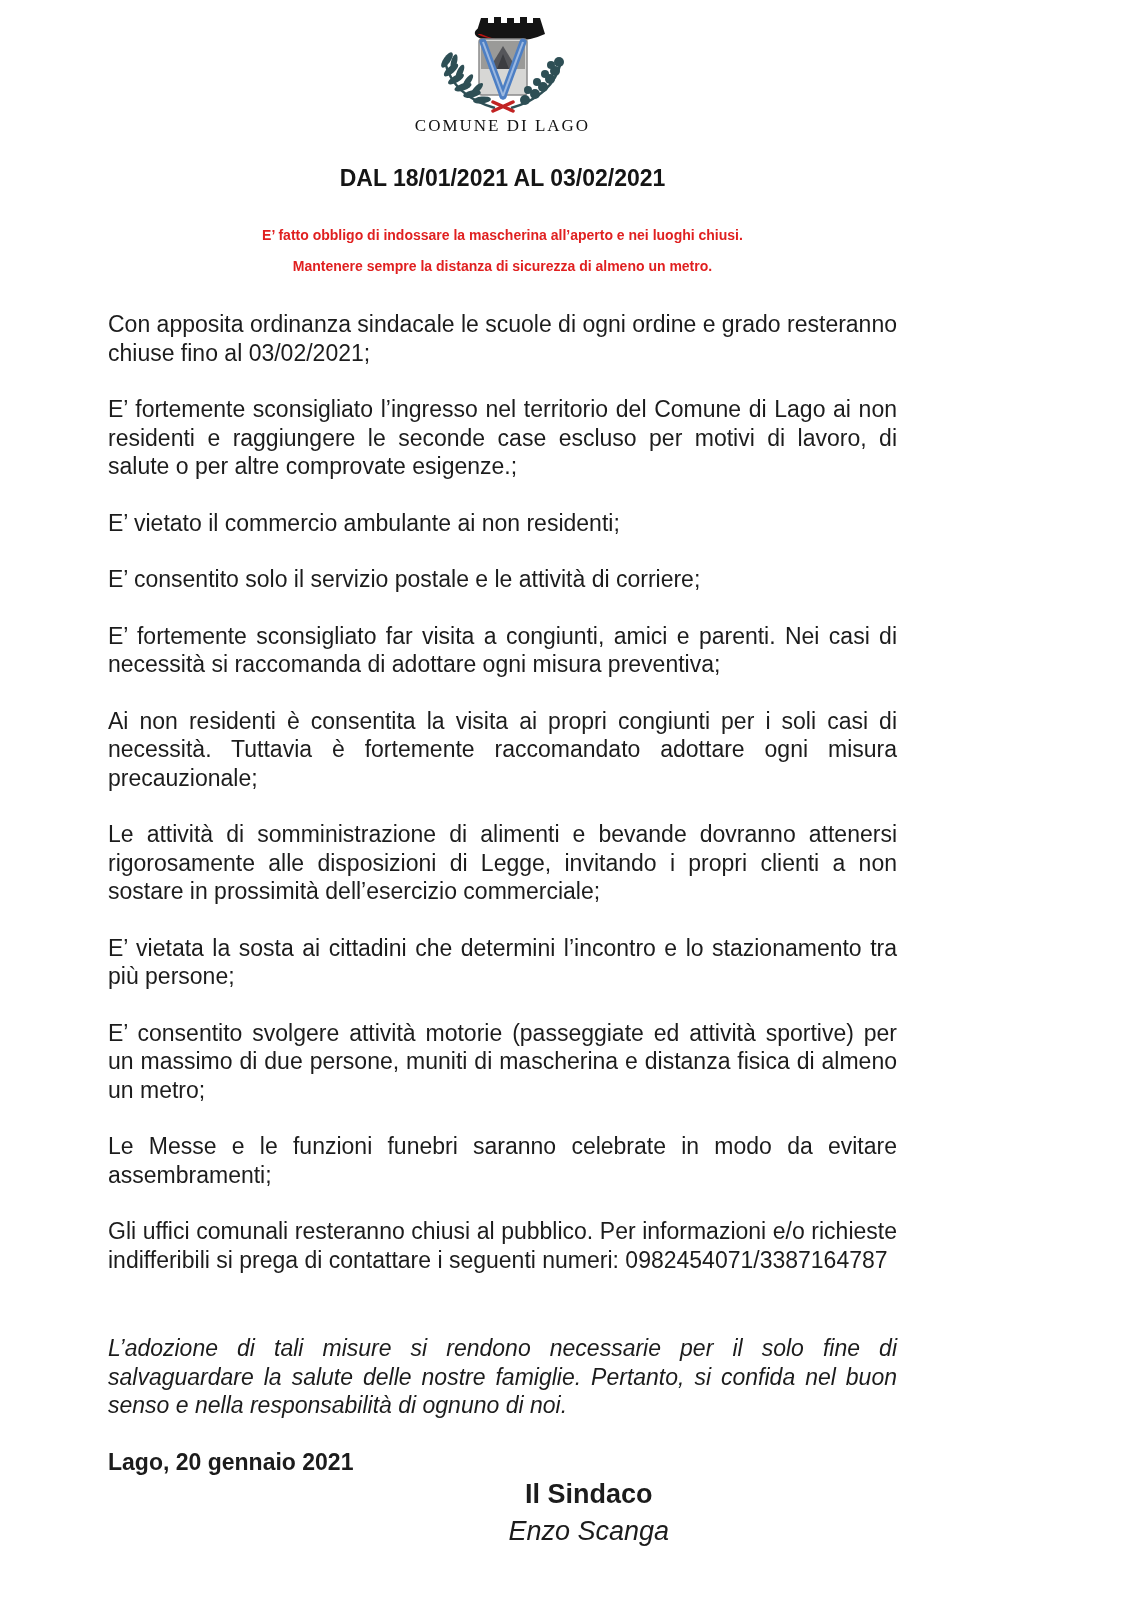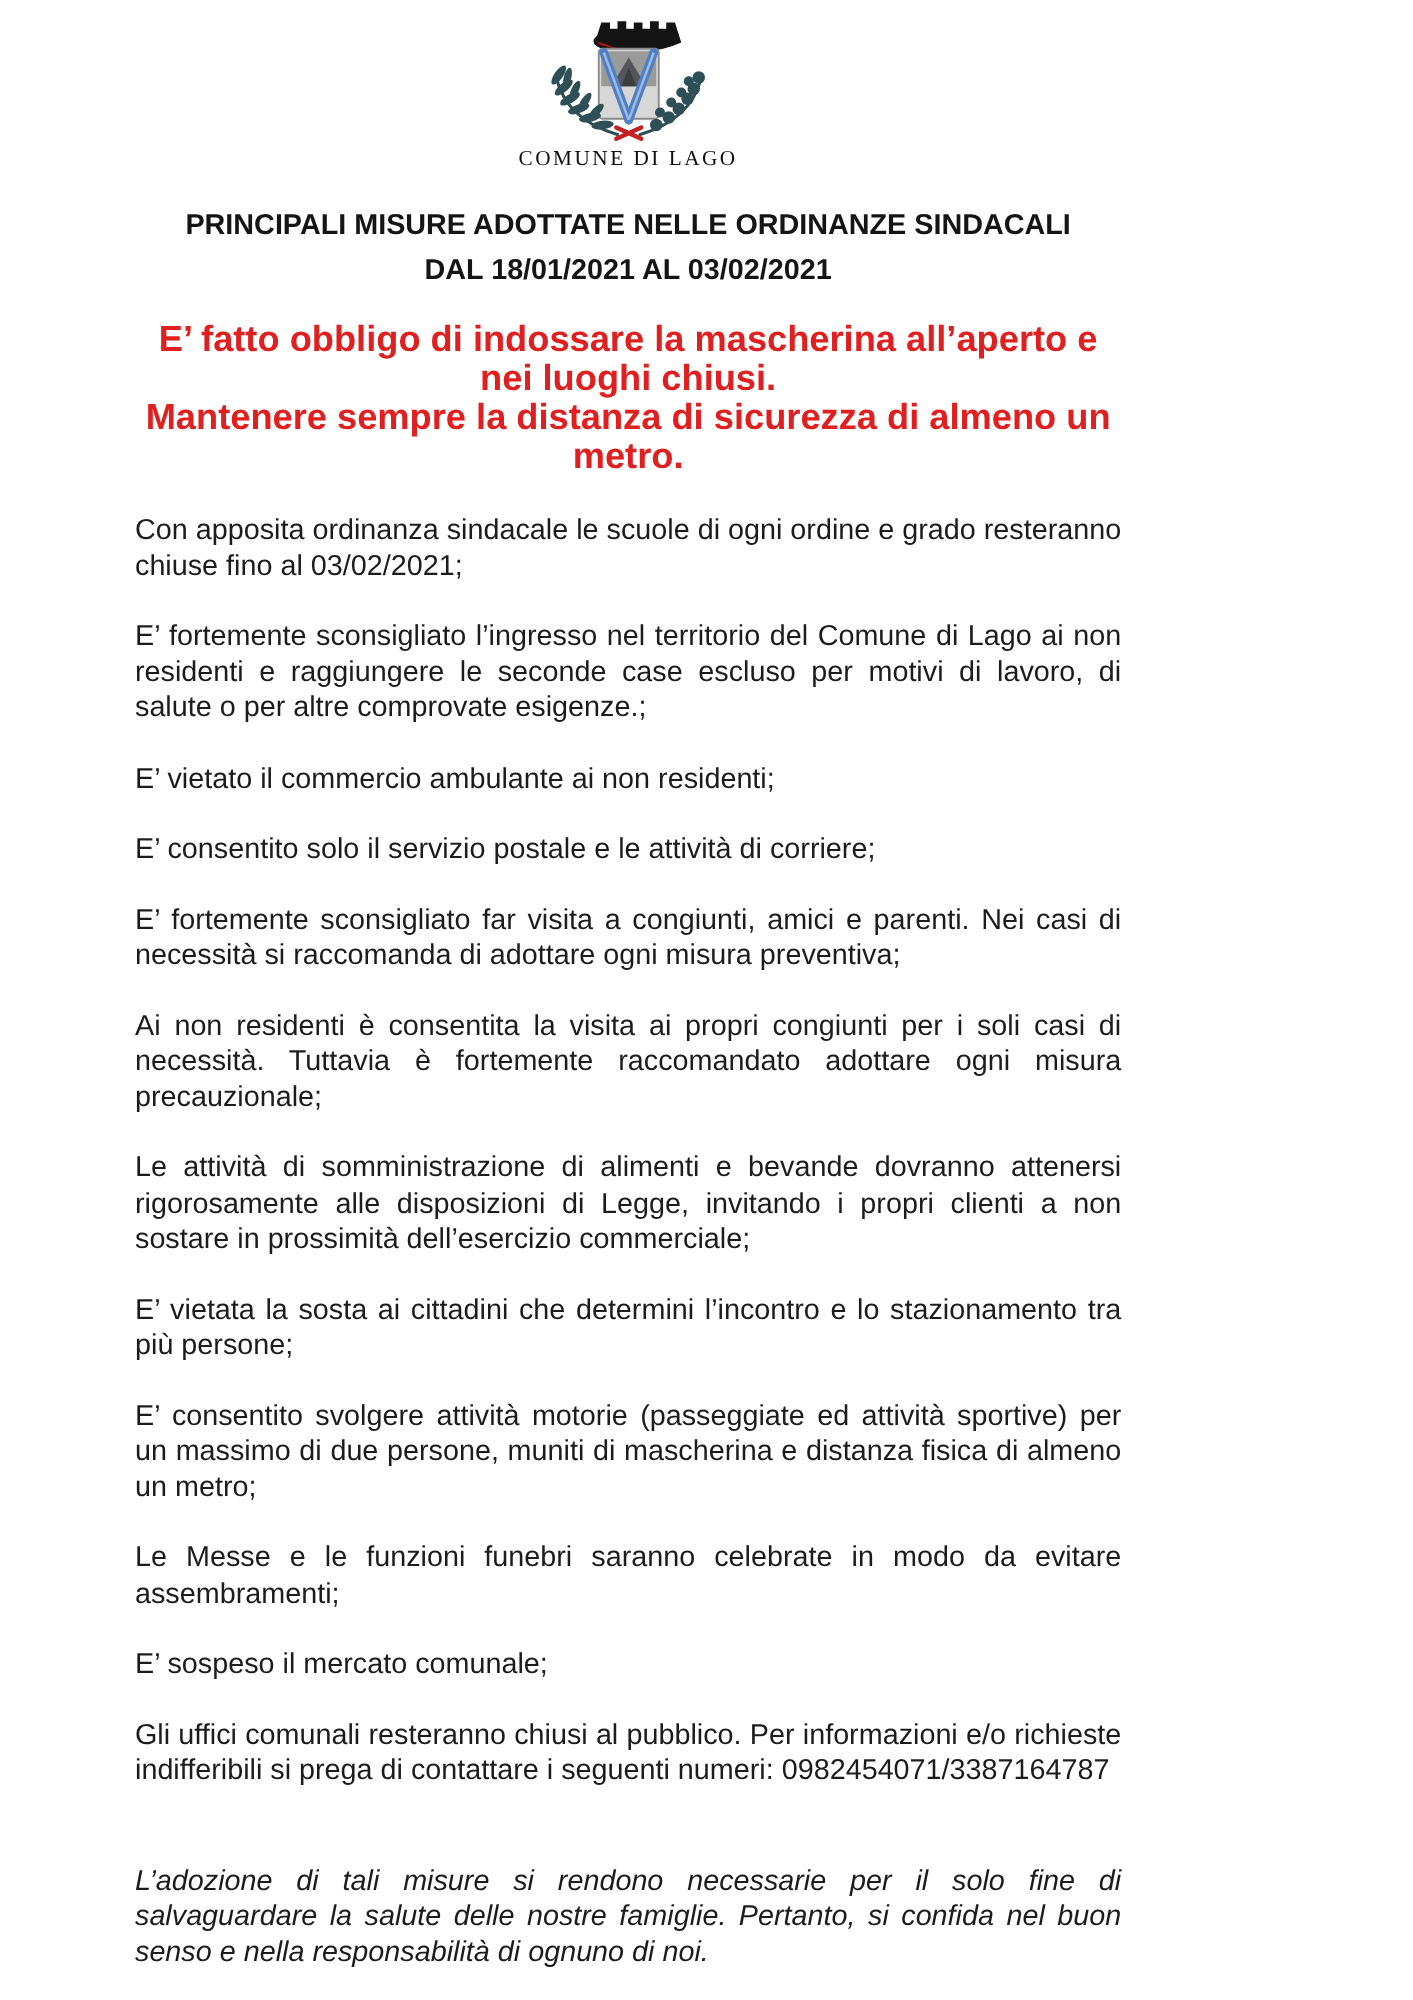--- a/index.html
+++ b/index.html
@@ -33,21 +33,21 @@
     text-align:center;
     font-weight:bold;
     font-size:23px;
     line-height:36px;
     color:#151515;
     margin-top:24px;
   }
   .notice{
     text-align:center;
     font-weight:bold;
-    font-size:29px;
+    font-size:14px;
     line-height:31px;
     margin-top:24px;
   }
   .body-text{
     margin-top:16px;
   }
   .body-text p{
     font-size:23px;
     line-height:28.5px;
     text-align:justify;
@@ -122,41 +122,39 @@
         <circle cx="114" cy="72" r="4"></circle>
           <circle cx="105" cy="80" r="4"></circle>
       </g>
 
       <path d="M70 101 L90 92 M70 92 L90 101" stroke="#c22222" stroke-width="3.5" stroke-linecap="round"></path>
     </svg>
     <div class="crest-caption">COMUNE DI LAGO</div>
   </div>
 
   <div class="doc-title">
-    <div>PRINCIPALI MISURE ADOTTATE NELLE ORDINANZE SINDACALI</div>
     <div>DAL 18/01/2021 AL 03/02/2021</div>
   </div>
 
   <div class="notice" style="color: rgb(224, 32, 32);">
     <div>E’ fatto obbligo di indossare la mascherina all’aperto e nei luoghi chiusi.</div>
     <div>Mantenere sempre la distanza di sicurezza di almeno un metro.</div>
   </div>
 
   <div class="body-text">
     <p>Con apposita ordinanza sindacale le scuole di ogni ordine e grado resteranno chiuse fino al 03/02/2021;</p>
     <p>E’ fortemente sconsigliato l’ingresso nel territorio del Comune di Lago ai non residenti e raggiungere le seconde case escluso per motivi di lavoro, di salute o per altre comprovate esigenze.;</p>
     <p>E’ vietato il commercio ambulante ai non residenti;</p>
     <p>E’ consentito solo il servizio postale e le attività di corriere;</p>
     <p>E’ fortemente sconsigliato far visita a congiunti, amici e parenti. Nei casi di necessità si raccomanda di adottare ogni misura preventiva;</p>
     <p>Ai non residenti è consentita la visita ai propri congiunti per i soli casi di necessità. Tuttavia è fortemente raccomandato adottare ogni misura precauzionale;</p>
     <p>Le attività di somministrazione di alimenti e bevande dovranno attenersi rigorosamente alle disposizioni di Legge, invitando i propri clienti a non sostare in prossimità dell’esercizio commerciale;</p>
     <p>E’ vietata la sosta ai cittadini che determini l’incontro e lo stazionamento tra più persone;</p>
     <p>E’ consentito svolgere attività motorie (passeggiate ed attività sportive) per un massimo di due persone, muniti di mascherina e distanza fisica di almeno un metro;</p>
     <p>Le Messe e le funzioni funebri saranno celebrate in modo da evitare assembramenti;</p>
-    <p>E’ sospeso il mercato comunale;</p>
     <p>Gli uffici comunali resteranno chiusi al pubblico. Per informazioni e/o richieste indifferibili si prega di contattare i seguenti numeri: 0982454071/3387164787</p>
 
     <p class="closing">L’adozione di tali misure si rendono necessarie per il solo fine di salvaguardare la salute delle nostre famiglie. Pertanto, si confida nel buon senso e nella responsabilità di ognuno di noi.</p>
 
     <p class="dateline">Lago, 20 gennaio 2021</p>
   </div>
 
   <div class="signature">
     <div class="role">Il Sindaco</div>
     <div class="name">Enzo Scanga</div>

